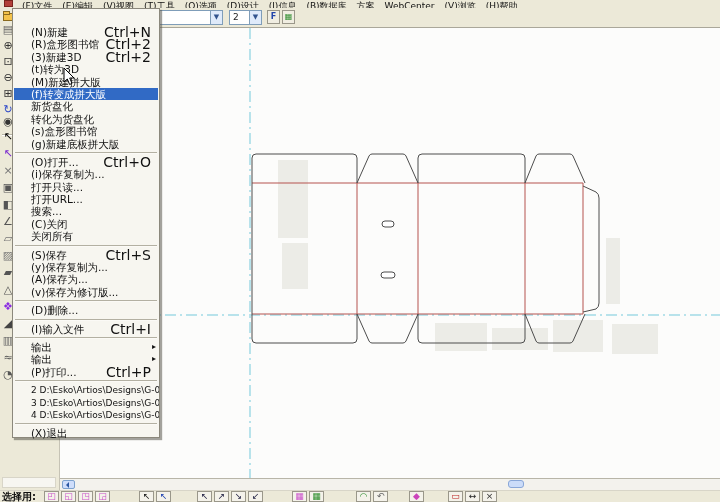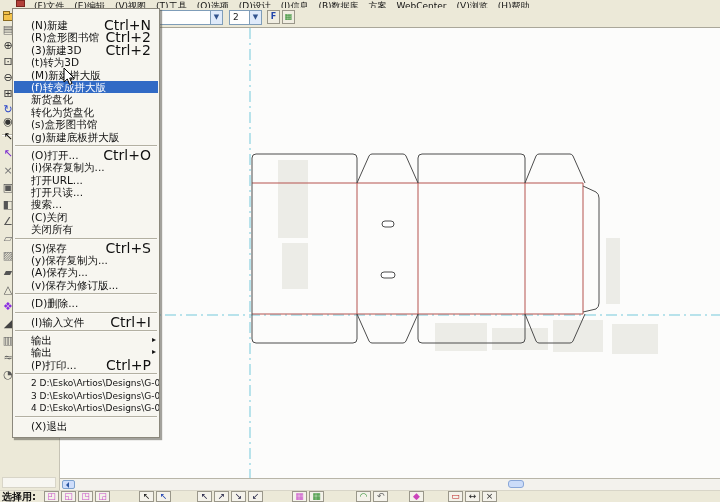--- a/index.html
+++ b/index.html
@@ -3,21 +3,21 @@
 <meta charset="utf-8">
 <style>
   :root{
     --bg:#ece9d8; --hl:#316ac5; --cut:#4d4d4d; --crease:#b5524e; --guide:#74c9db;
   }
   html,body{margin:0;padding:0;}
   body{font-family:"DejaVu Sans","Liberation Sans",sans-serif;}
   #app{position:relative;width:720px;height:502px;background:var(--bg);overflow:hidden;}
 
   
-  #menubar{position:absolute;left:15px;top:0;width:581px;height:8px;overflow:hidden;background:var(--bg);}
+  #menubar{position:absolute;left:3px;top:0;width:581px;height:8px;overflow:hidden;background:var(--bg);}
   #appicon{position:absolute;left:1px;top:0;width:9px;height:7px;background:#b2403a;border:1px solid #7a241e;box-sizing:border-box;}
   #mb-items{position:absolute;left:14px;top:-6px;white-space:nowrap;}
   .mb-item{display:inline-block;font-size:9px;line-height:14px;padding:0 5px;color:#111;}
 
   
   #toolbar-top{position:absolute;left:0;top:8px;width:720px;height:20px;background:var(--bg);border-bottom:1px solid #aaa79a;box-sizing:border-box;}
   .combo{position:absolute;top:2px;height:15px;background:#fff;border:1px solid #7f9db9;box-sizing:border-box;font-size:9px;line-height:13px;padding-left:3px;color:#222;}
   .combo .arrow{position:absolute;right:0;top:0;width:11px;height:13px;background:#dfeafa;border-left:1px solid #7f9db9;color:#33548e;font-size:7px;line-height:13px;text-align:center;}
   #combo-style{left:150px;width:73px;}
   #combo-scale{left:229px;width:33px;}
@@ -46,21 +46,21 @@
   #hscroll{position:absolute;left:60px;top:478px;width:660px;height:12px;background:#f3f2ed;border-top:1px solid #b8b5a8;box-sizing:border-box;}
   #scroll-left{position:absolute;left:2px;top:1px;width:13px;height:9px;background:#cfdefb;border:1px solid #7da2ce;border-radius:2px;box-sizing:border-box;}
   #scroll-left:before{content:"";position:absolute;left:3px;top:1px;border:3px solid transparent;border-right-color:#2b57a3;border-left:0;}
   #scroll-thumb{position:absolute;left:448px;top:1px;width:16px;height:8px;background:#cbdcf9;border:1px solid #89a7d8;border-radius:3px;box-sizing:border-box;}
   #statusbar{position:absolute;left:0;top:490px;width:720px;height:12px;background:var(--bg);border-top:1px solid #d8d5c8;box-sizing:border-box;display:flex;align-items:center;}
   #status-label{font-size:10px;font-weight:bold;color:#111;margin-left:2px;white-space:nowrap;}
   .sg{display:flex;}
   .sb{width:15px;height:11px;border:1px solid #9a978a;background:#f4f2ea;box-sizing:border-box;margin-right:2px;font-size:9px;line-height:9px;text-align:center;overflow:hidden;}
 
   
-  #file-menu{position:absolute;left:12px;top:8px;width:148px;height:430px;background:#f7f6f0;border:1px solid #8b887c;box-shadow:2px 2px 1px rgba(90,88,78,.55);box-sizing:border-box;padding-top:10px;z-index:10;}
+  #file-menu{position:absolute;left:12px;top:8px;width:148px;height:430px;background:#f7f6f0;border:1px solid #8b887c;box-shadow:2px 2px 1px rgba(90,88,78,.55);box-sizing:border-box;padding-top:17px;z-index:10;}
   .mi{position:relative;height:12.4px;line-height:12.4px;font-size:10.5px;color:#111;padding-left:18px;white-space:nowrap;overflow:hidden;}
   .mi.hl{background:var(--hl);color:#fff;margin:0 1px;padding-left:17px;}
   .mi .mi-s{position:absolute;right:8px;top:0;font-size:14px;}
   .mi .mi-a{position:absolute;right:3px;top:0;font-size:8px;}
   .mi.sm{font-size:9px;}
   .sep{height:0;border-top:1px solid #b3b0a2;border-bottom:1px solid #fbfaf6;margin:2px 2px;}
 
   #cursor{position:absolute;left:63px;top:68px;z-index:20;}
 </style>
 </head>
@@ -213,22 +213,22 @@
       <div class="mi"><span class="mi-l">(t)转为3D</span></div>
       <div class="mi"><span class="mi-l">(M)新建拼大版</span></div>
       <div class="mi hl"><span class="mi-l">(f)转变成拼大版</span></div>
       <div class="mi"><span class="mi-l">新货盘化</span></div>
       <div class="mi"><span class="mi-l">转化为货盘化</span></div>
       <div class="mi"><span class="mi-l">(s)盒形图书馆</span></div>
       <div class="mi"><span class="mi-l">(g)新建底板拼大版</span></div>
       <div class="sep"></div>
       <div class="mi"><span class="mi-l">(O)打开...</span><span class="mi-s">Ctrl+O</span></div>
       <div class="mi"><span class="mi-l">(i)保存复制为...</span></div>
+      <div class="mi"><span class="mi-l">打开只读...</span></div>
       <div class="mi"><span class="mi-l">打开URL...</span></div>
-      <div class="mi"><span class="mi-l">打开只读...</span></div>
       <div class="mi"><span class="mi-l">搜索...</span></div>
       <div class="mi"><span class="mi-l">(C)关闭</span></div>
       <div class="mi"><span class="mi-l">关闭所有</span></div>
       <div class="sep"></div>
       <div class="mi"><span class="mi-l">(S)保存</span><span class="mi-s">Ctrl+S</span></div>
       <div class="mi"><span class="mi-l">(y)保存复制为...</span></div>
       <div class="mi"><span class="mi-l">(A)保存为...</span></div>
       <div class="mi"><span class="mi-l">(v)保存为修订版...</span></div>
       <div class="sep"></div>
       <div class="mi"><span class="mi-l">(D)删除...</span></div>

